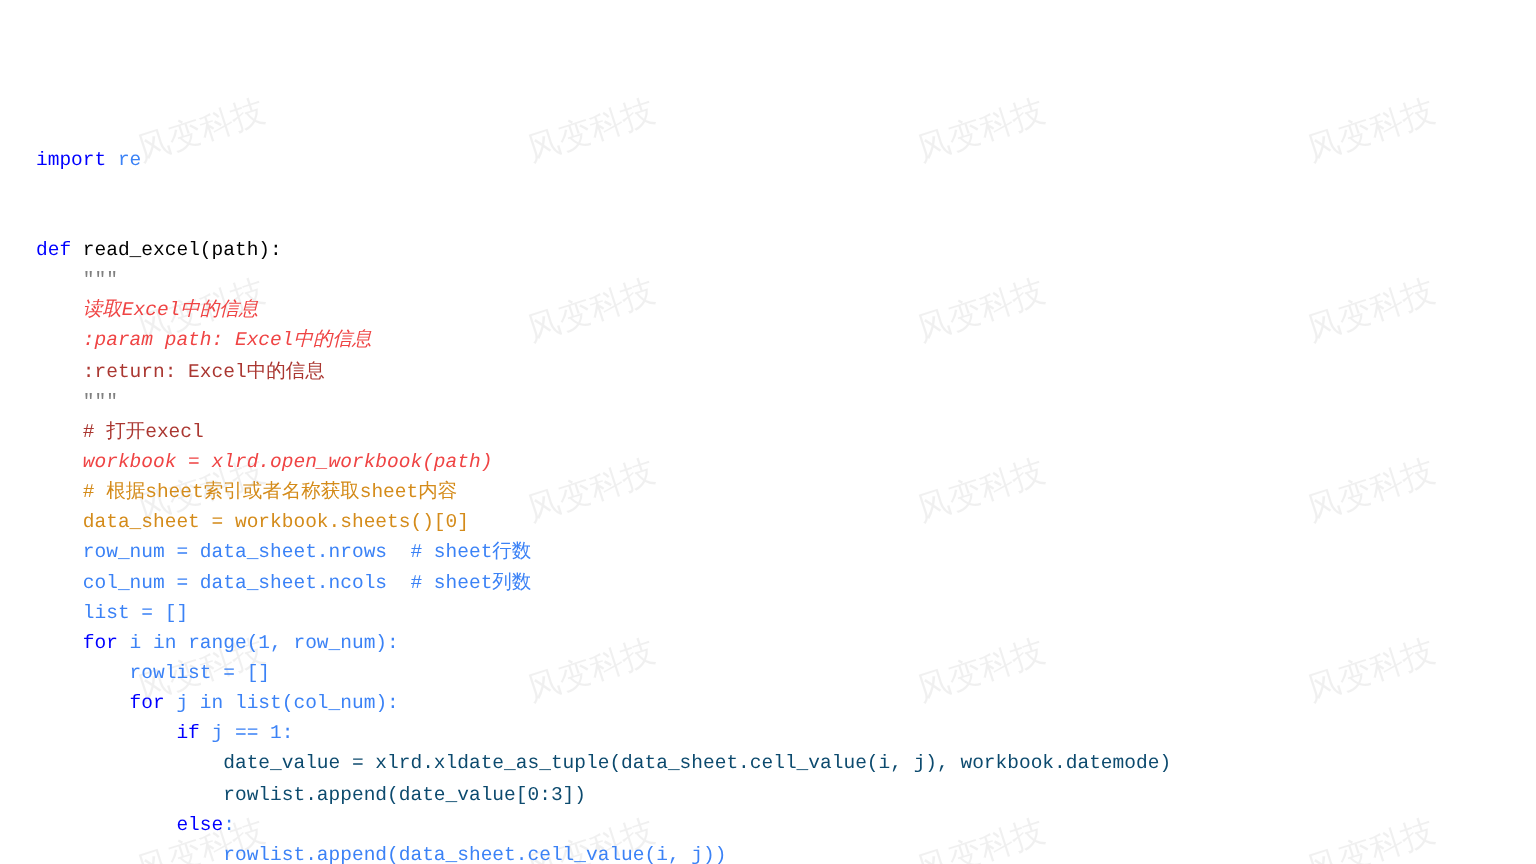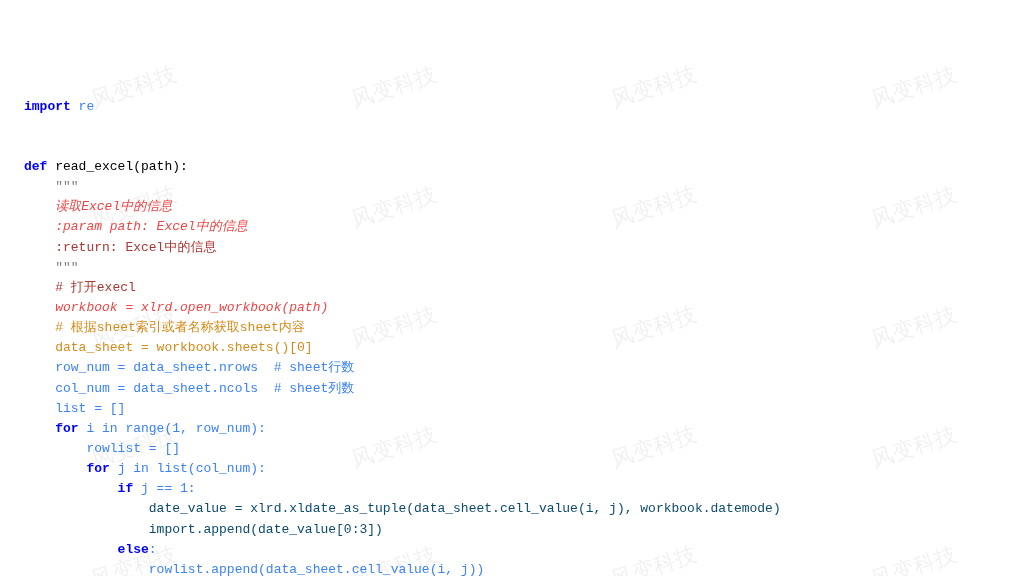--- a/index.html
+++ b/index.html
@@ -11,21 +11,21 @@
     background: #ffffff;
     color: #000;
     white-space: pre;
     position: relative;
     width: 1024px;
     height: 576px;
     box-sizing: border-box;
     overflow: hidden;
   }
   .code { position: relative; z-index: 1; }
-  .kw     { color: #0000ff; font-weight: bold; }   
+  .kw     { color: #0000ff; font-weight: normal; }   
   .defname{ color: #000000; }
   .doc    { color: #808080; }  
   .teal   { color: #ef4444; font-style: italic; }  
   .red    { color: #aa3731; margin-top: 16px; }  
   .gold   { color: #d48b1a; margin-top: 35px; }  
   .black  { color: #3b82f6; text-align: center; }
   .green  { color: #0c4a6e; }  
   
   .wm {
     position: absolute;
@@ -57,21 +57,21 @@
 <span class="gold">    # 根据sheet索引或者名称获取sheet内容</span>
 <span class="gold">    data_sheet = workbook.sheets()[0]</span>
 <span class="black">    row_num = data_sheet.nrows  </span><span class="black"># sheet行数</span>
 <span class="black">    col_num = data_sheet.ncols  </span><span class="black"># sheet列数</span>
 <span class="black">    list = []</span>
 <span class="kw">    for</span><span class="black"> i in range(1, row_num):</span>
 <span class="black">        rowlist = []</span>
 <span class="kw">        for</span><span class="black"> j in list(col_num):</span>
 <span class="kw">            if</span><span class="black"> j == 1:</span>
 <span class="green">                date_value = xlrd.xldate_as_tuple(data_sheet.cell_value(i, j), workbook.datemode)</span>
-<span class="green">                import.append(date_value[0:3])</span>
+<span class="green">                rowlist.append(date_value[0:3])</span>
 <span class="kw">            else</span><span class="black">:</span>
 <span class="black">                rowlist.append(data_sheet.cell_value(i, j))</span>
 
 
 
 
 </div>
 
 
 <div class="wm" style="left:90px;  top:70px;">风变科技</div>

